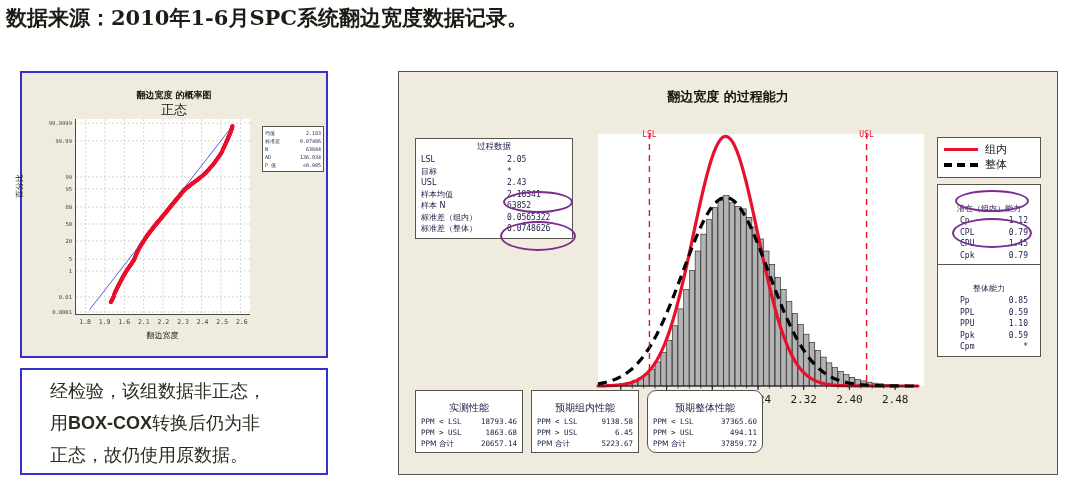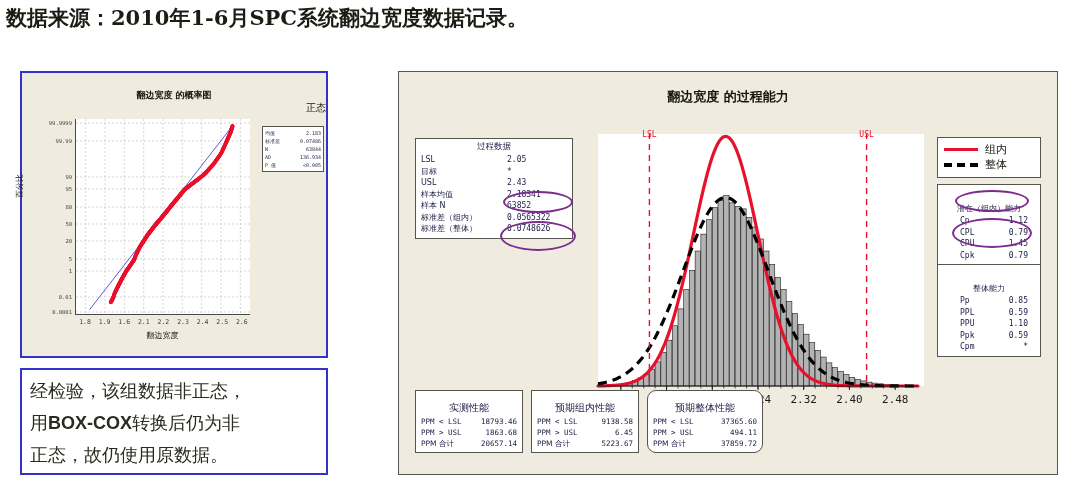--- a/index.html
+++ b/index.html
@@ -37,22 +37,22 @@
     box-sizing: border-box;
   }
   #prob-title {
     position: absolute; left: 0; top: 16px; width: 100%;
     text-align: center;
     font-size: 9px; font-weight: bold; color: #16160f;
     font-family: "DejaVu Sans", sans-serif;
   }
   #prob-subtitle {
     position: absolute; left: 0; top: 28px; width: 100%;
-    text-align: right;
-    font-size: 10px; color: #16160f;
+    text-align: center;
+    font-size: 13px; color: #16160f;
     font-family: "DejaVu Sans", sans-serif;
   }
   #prob-plotarea {
     position: absolute;
     left: 53px; top: 46px;
     width: 175px; height: 196px;
     background: #ffffff;
     border-left: 1px solid #4a4a44;
     border-bottom: 1px solid #4a4a44;
     box-sizing: border-box;
@@ -118,20 +118,21 @@
     background: #ffffff;
     box-sizing: border-box;
     padding: 5px 8px;
   }
   #note-box .line {
     font-family: "DejaVu Serif", "Liberation Serif", serif;
     font-size: 18px;
     line-height: 32px;
     color: #2a2a20;
     white-space: nowrap;
+    margin-left: 20px;
   }
   #note-box .line b { font-family: "Liberation Sans", sans-serif; font-weight: bold; }
 
   
   #right-panel {
     position: absolute;
     left: 398px; top: 71px;
     width: 660px; height: 404px;
     border: 1px solid #55554e;
     background: #efebdf;

